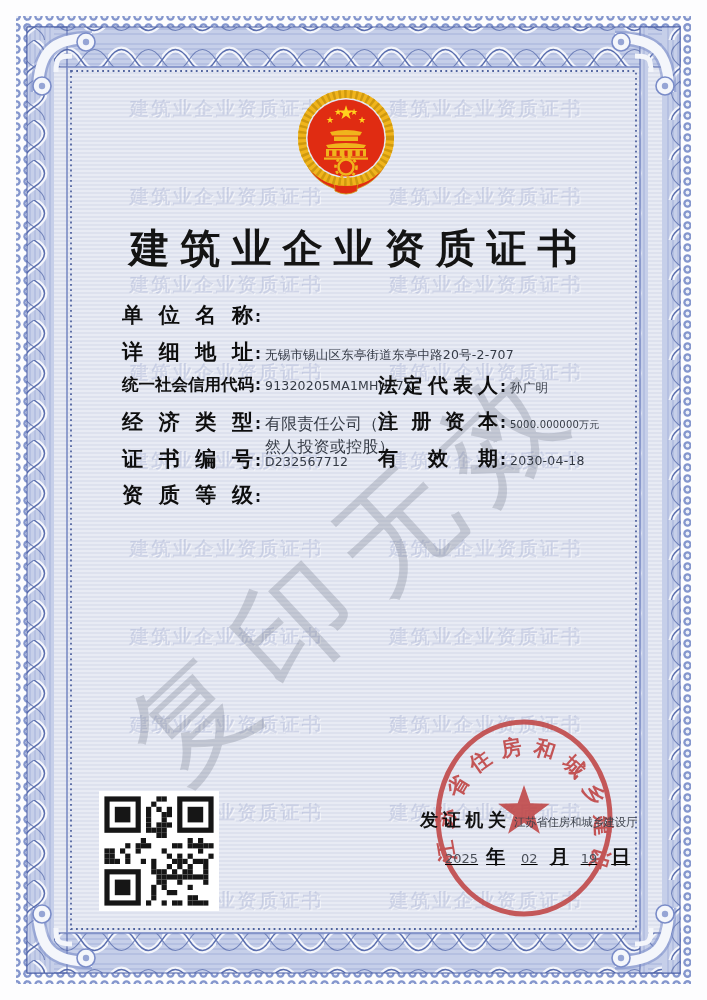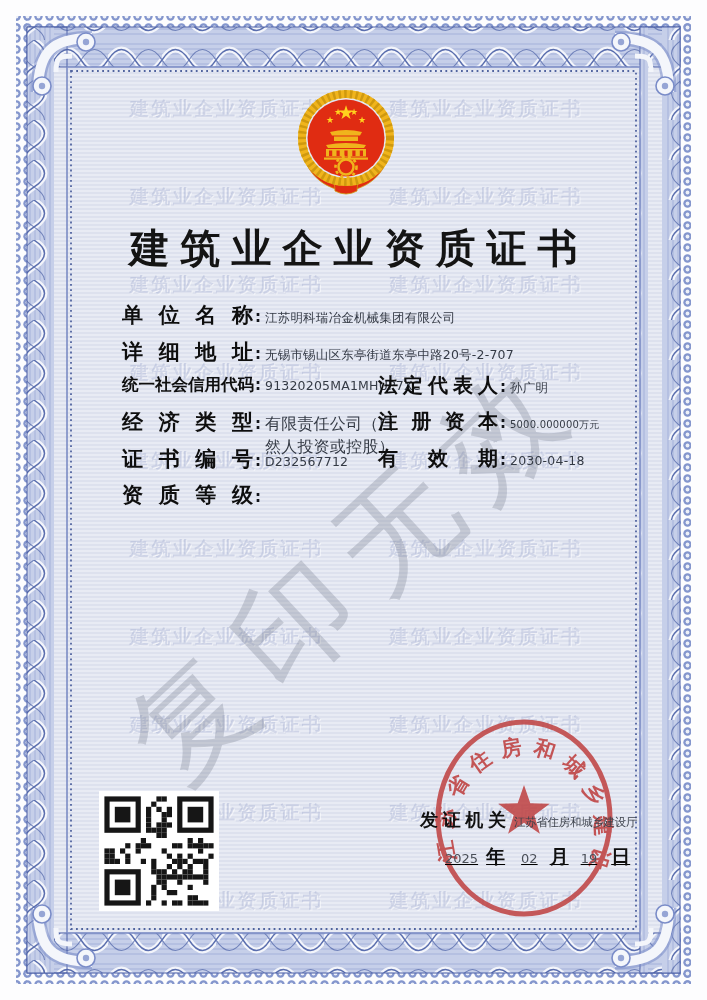--- a/index.html
+++ b/index.html
@@ -211,21 +211,20 @@
   <div class="title">建筑业企业资质证书</div>
 
   <div class="frow" style="left:122px; top:301px;">
     <span class="flabel lw" data-justify="">
         <span>单</span>
         <span>位</span>
         <span>名</span>
         <span>称</span>
       </span>
       <span class="colon">:</span>
-      <span class="fvalue">江苏明科瑞冶金机械集团有限公司</span>
   </div>
 
   <div class="frow" style="left:122px; top:338px;">
     <span class="flabel lw" data-justify="">
         <span>详</span>
         <span>细</span>
         <span>地</span>
         <span>址</span>
       </span>
       <span class="colon">:</span>

